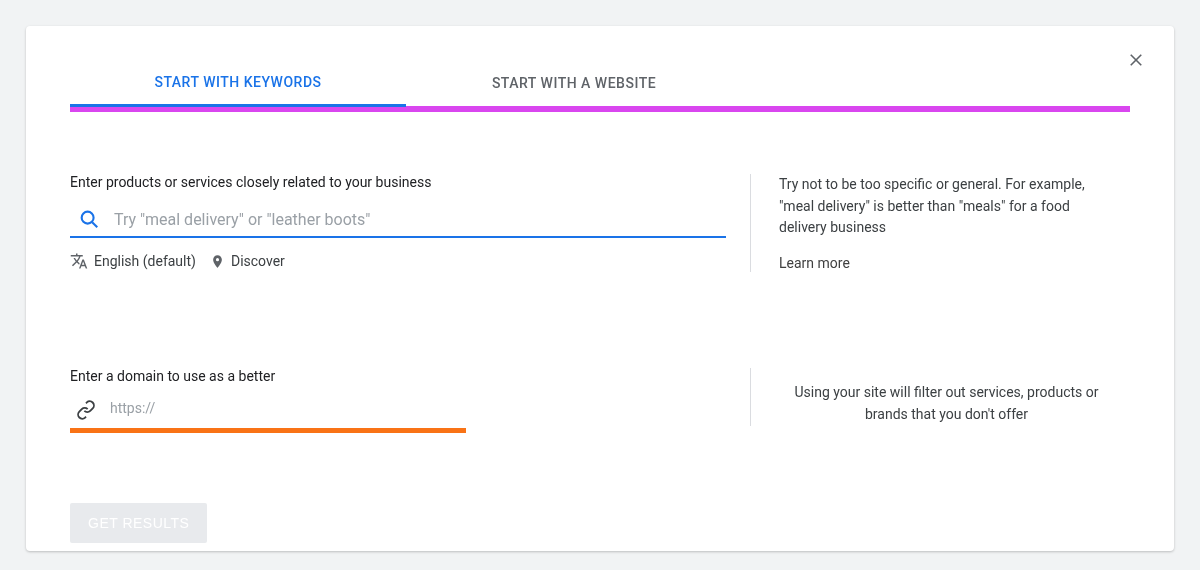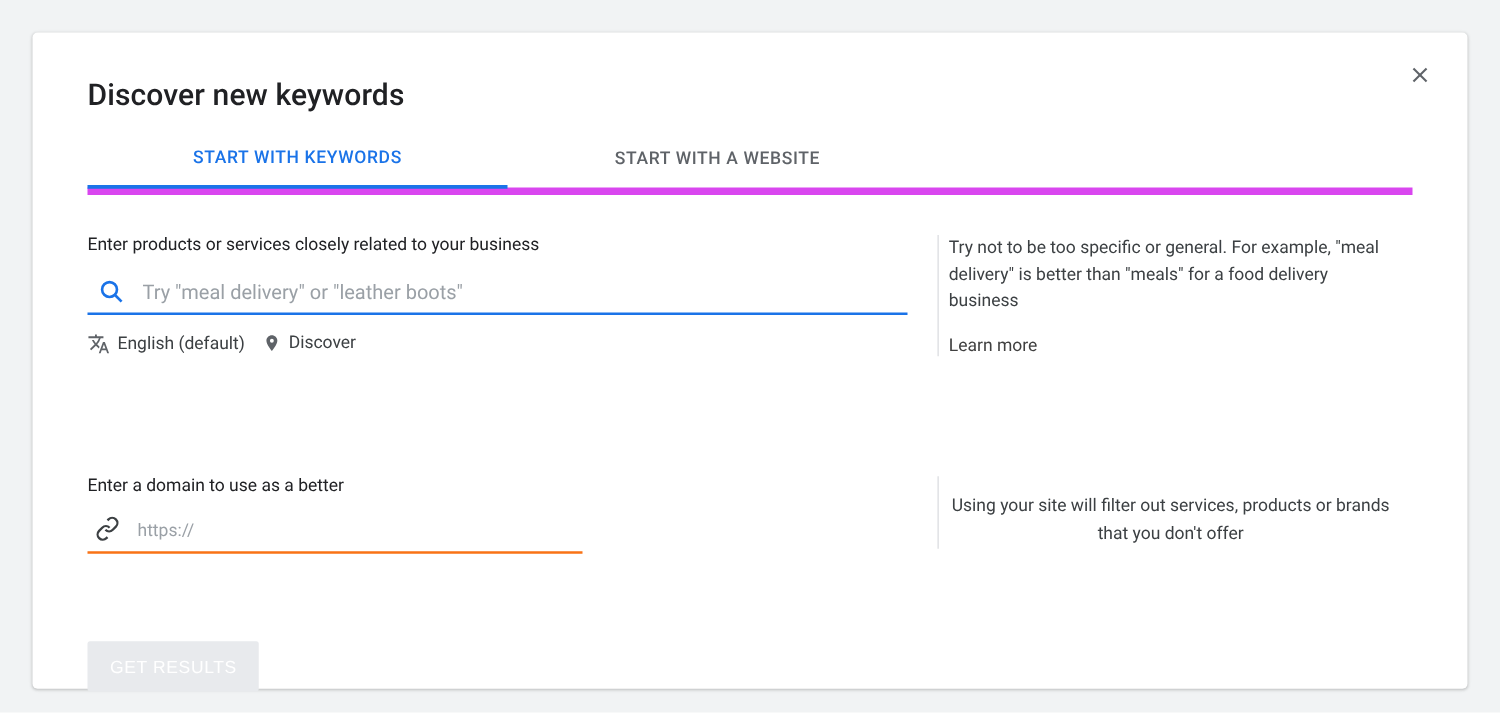--- a/index.html
+++ b/index.html
@@ -60,30 +60,30 @@
     .tab.active {
       color: #1a73e8;
       border-bottom: 3px solid #1a73e8;
       margin-bottom: -1px;
     }
     .tab.inactive {
       color: #5f6368;
     }
     .content-row {
       display: flex;
-      margin-top: 32px;
+      margin-top: 62px;
     }
     .left-col {
       width: 680px;
       padding-right: 24px;
     }
     .right-col {
       width: 364px;
       border-left: 1px solid #dadce0;
-      padding-left: 8px;
+      padding-left: 28px;
     }
     .section-label {
       font-size: 14px;
       color: #202124;
       margin-bottom: 12px;
     }
     .search-wrap {
       display: flex;
       align-items: center;
       border-bottom: 2px solid #1a73e8;
@@ -101,21 +101,21 @@
       font-size: 16px;
       flex: 1;
       color: #202124;
       font-family: inherit;
     }
     .search-input::placeholder {
       color: #9aa0a6;
     }
     .meta-row {
       display: flex;
-      align-items: flex-start;
+      align-items: center;
       margin-top: 14px;
       gap: 14px;
     }
     .meta-item {
       display: flex;
       align-items: center;
       gap: 6px;
       font-size: 14px;
       color: #3c4043;
       cursor: pointer;
@@ -133,22 +133,22 @@
       margin-top: 16px;
       color: #404040;
       font-size: 14px;
       cursor: pointer;
     }
     .content-row.second {
       margin-top: 96px;
     }
     .domain-wrap {
       display: flex;
-      align-items: flex-end;
-      border-bottom: 2px solid #f97316;
+      align-items: flex-start;
+      border-bottom: 5px solid #f97316;
       padding: 4px 0 8px 0;
       width: 396px;
     }
     .link-icon-wrap {
       color: #3c4043;
       margin: 0 14px 0 6px;
       display: flex;
     }
     .domain-input {
       border: none;
@@ -186,21 +186,20 @@
 <body>
 
 <div class="card">
   <div class="close-btn">
     <svg width="18" height="18" viewBox="0 0 24 24" fill="none" stroke="currentColor" stroke-width="2.2">
       <line x1="5" y1="5" x2="19" y2="19"></line>
       <line x1="19" y1="5" x2="5" y2="19"></line>
     </svg>
   </div>
   
-  <h1 class="title">Discover new keywords</h1>
   
   <div class="tabs">
     <div class="tab active">START WITH KEYWORDS</div>
     <div class="tab inactive">START WITH A WEBSITE</div>
   </div>
   
   <div class="content-row">
     <div class="left-col">
       <div class="section-label">Enter products or services closely related to your business</div>
       <div class="search-wrap">

